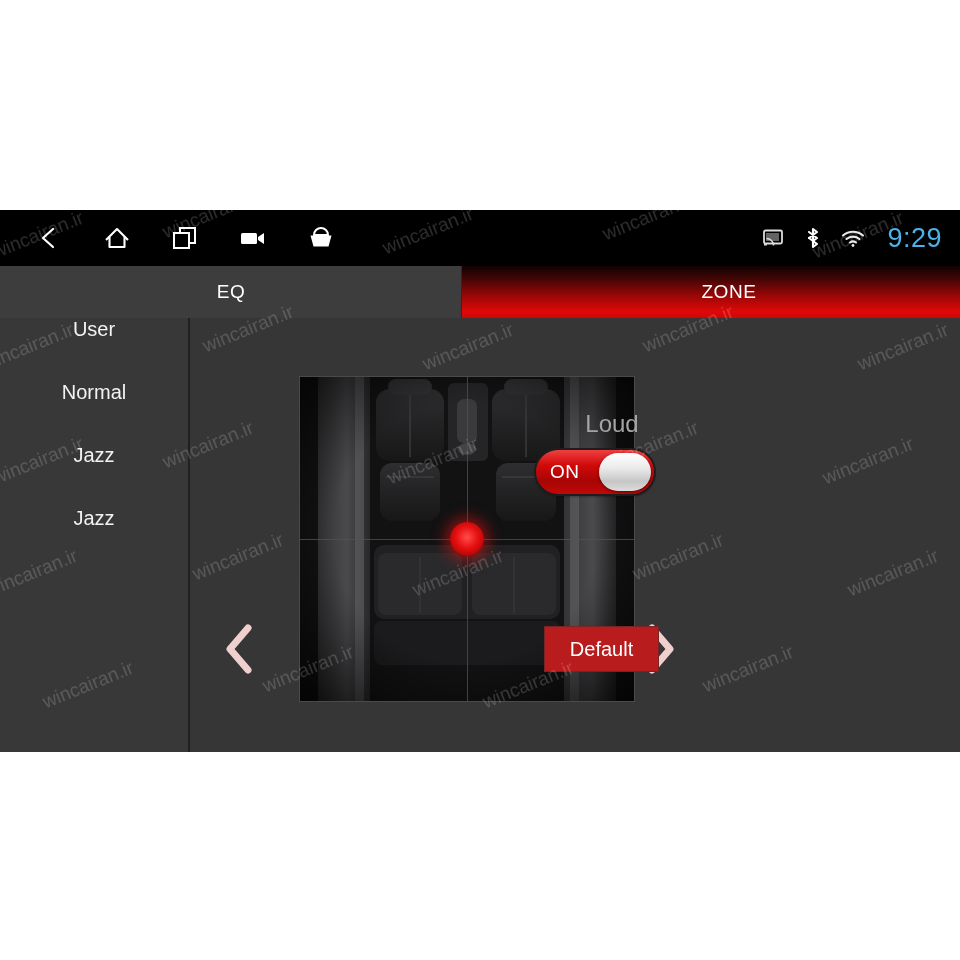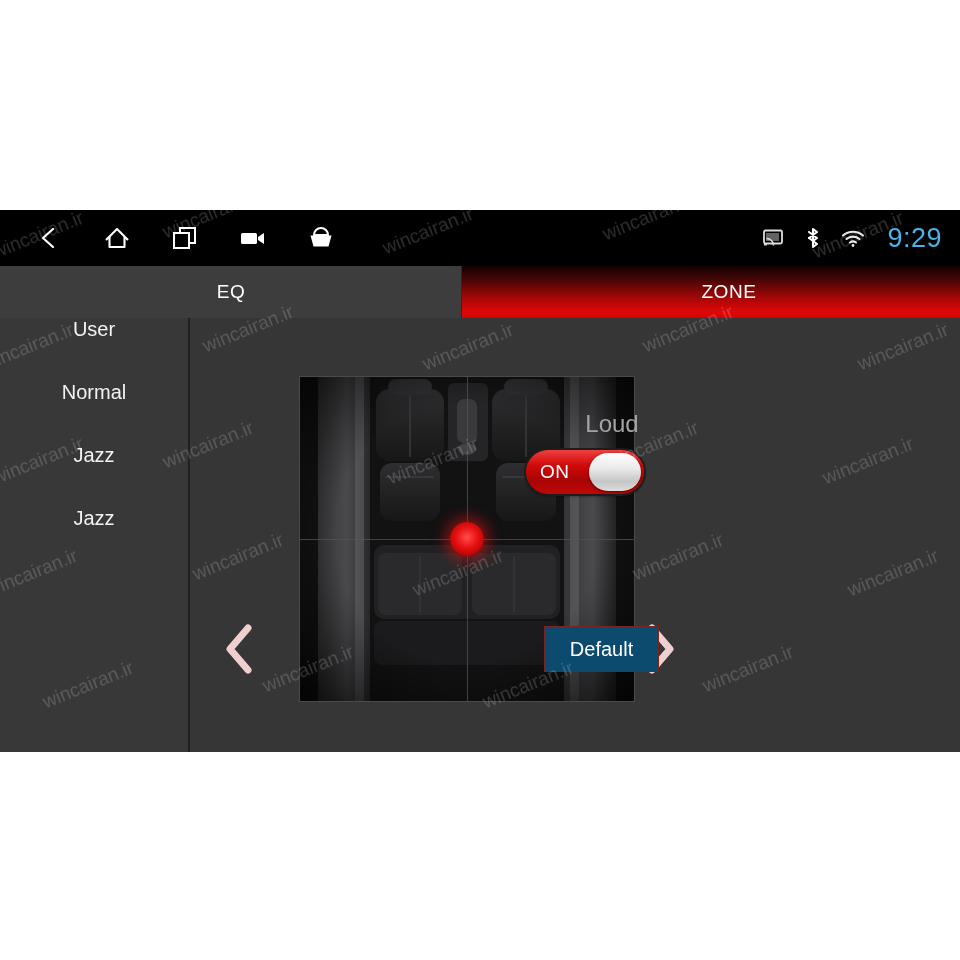--- a/index.html
+++ b/index.html
@@ -85,37 +85,37 @@
   .chev-left{left:36px;top:305px;}
   .chev-right{left:458px;top:305px;}
 
   
   .rightpanel{position:absolute;left:520px;top:0;width:252px;height:434px;}
   .loud-label{
     position:absolute;left:0;top:92px;width:184px;text-align:center;
     font-size:24px;color:#a3a3a3;
   }
   .toggle{
-    position:absolute;left:6px;top:132px;width:118px;height:44px;border-radius:22px;
+    position:absolute;left:16px;top:132px;width:118px;height:44px;border-radius:22px;
     background:linear-gradient(to bottom,#f04040 0%,#d00909 35%,#a80505 70%,#c20707 100%);
     box-shadow:0 0 0 2px #1d1d1d,0 2px 3px rgba(0,0,0,.6);
     display:flex;align-items:center;
   }
   .toggle-text{
     position:absolute;left:14px;top:50%;transform:translateY(-50%);
     font-size:19px;color:#ffffff;letter-spacing:.5px;
   }
   .toggle-knob{
     position:absolute;right:3px;top:3px;width:52px;height:38px;border-radius:19px;
     background:linear-gradient(to bottom,#ffffff 0%,#eaeaea 40%,#c6c6c6 75%,#dcdcdc 100%);
     box-shadow:0 1px 3px rgba(0,0,0,.55);
   }
   .default-btn{
     position:absolute;left:24px;top:308px;width:113px;height:44px;
-    background:#0c4a6e;border:1px solid #7a2525;
+    background:#b91c1c;border:1px solid #7a2525;
     display:flex;align-items:center;justify-content:center;
     font-size:20px;color:#ffffff;
   }
 
   
   .wm{
     position:absolute;inset:0;pointer-events:none;overflow:hidden;
     font-size:19px;color:rgba(255,255,255,.17);
     font-family:"Liberation Sans",sans-serif;
   }

